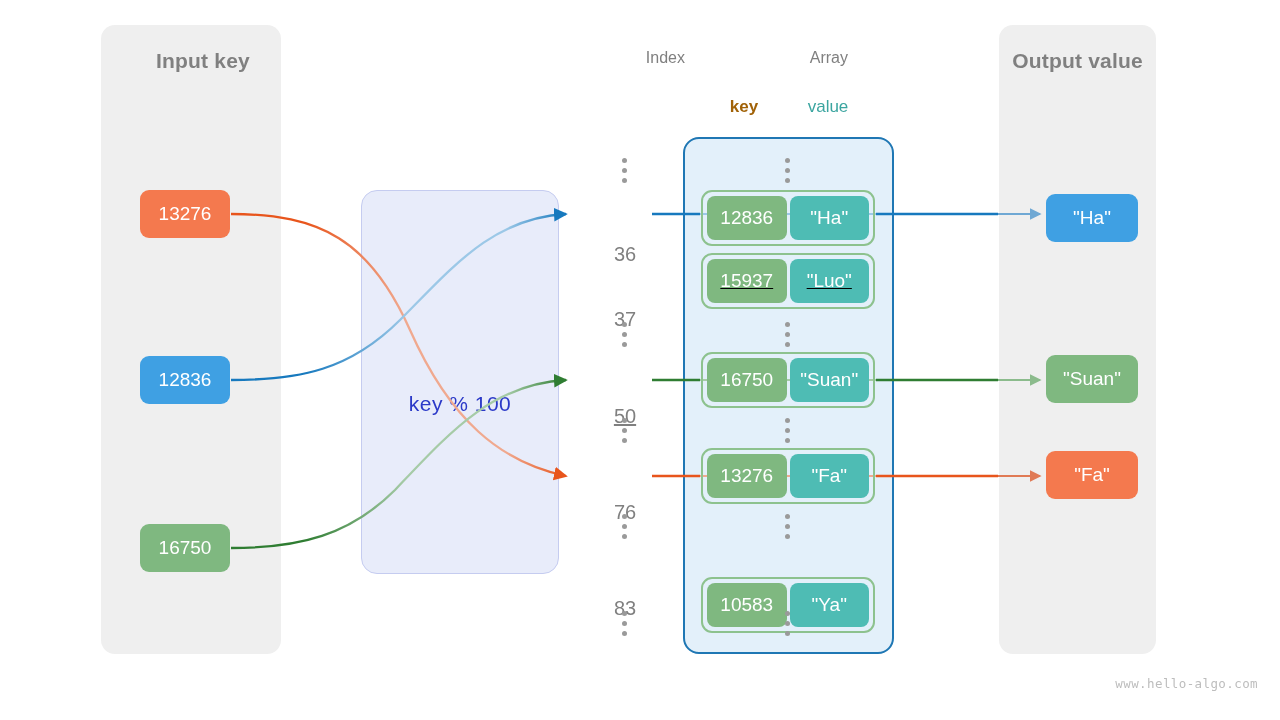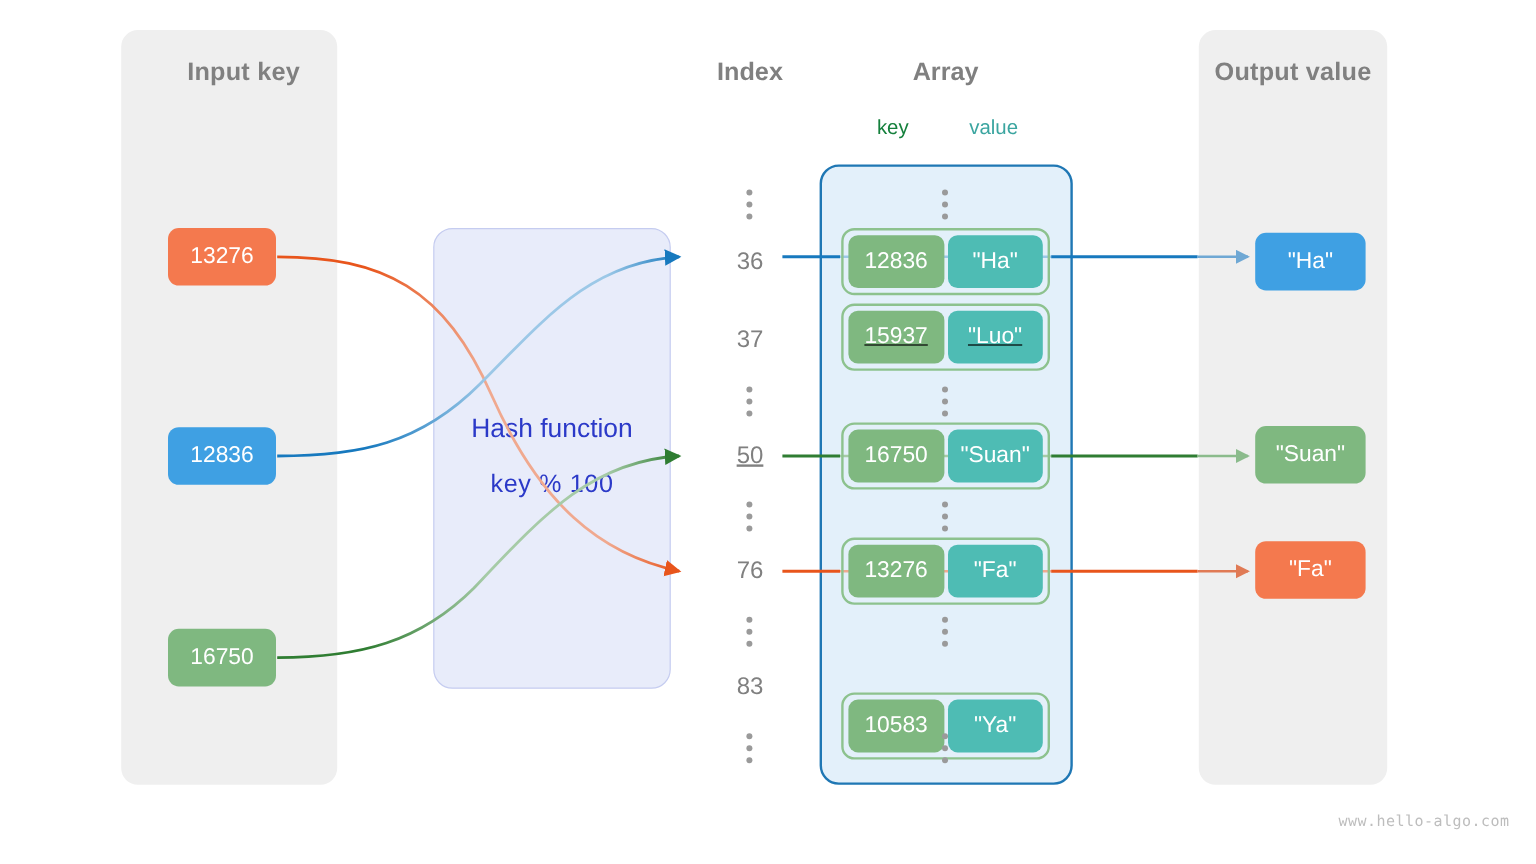--- a/index.html
+++ b/index.html
@@ -30,36 +30,36 @@
     text-align: center;
     font-size: 21px;
     font-weight: bold;
     color: #808080;
     letter-spacing: .2px;
   }
 
   
   .col-title {
     position: absolute;
-    font-size: 21px;
-    font-weight: bold;
+    font-size: 16px;
+    font-weight: normal;
     color: #808080;
-    text-align: center;
+    text-align: right;
     white-space: nowrap;
   }
   #title-index { left: 565px; top: 49px; width: 120px; }
   #title-array { left: 728px; top: 49px; width: 120px; }
 
   .kv-label {
     position: absolute;
     font-size: 17px;
     text-align: center;
     white-space: nowrap;
   }
-  #label-key   { left: 706px; top: 97px; width: 76px; color: #15803d; }
+  #label-key   { left: 706px; top: 97px; width: 76px; color: #a16207; font-weight: bold; }
   #label-value { left: 790px; top: 97px; width: 76px; color: #3BA5A0; }
 
   
   #hash-box {
     position: absolute;
     left: 361px; top: 190px; width: 198px; height: 384px;
     background: #E8ECFA;
     border: 1.5px solid #C5CCF0;
     border-radius: 16px;
     box-sizing: border-box;
@@ -86,20 +86,21 @@
   }
 
   
   .index-cell {
     position: absolute;
     left: 588px; width: 74px;
     text-align: center;
     font-size: 20px;
     color: #808080;
     white-space: nowrap;
+    margin-top: 36px;
   }
 
   
   .vdots {
     position: absolute;
     width: 5px;
     display: flex; flex-direction: column;
     align-items: center; gap: 5px;
   }
   .vdots i {
@@ -174,21 +175,20 @@
   <div class="panel" id="panel-output">
     <div class="panel-title">Output value</div>
   </div>
 
   <div class="col-title" id="title-index">Index</div>
   <div class="col-title" id="title-array">Array</div>
   <div class="kv-label" id="label-key">key</div>
   <div class="kv-label" id="label-value">value</div>
 
   <div id="hash-box"></div>
-  <div class="hash-text" id="hash-name">Hash function</div>
   <div class="hash-text" id="hash-expr">key % 100</div>
 
   <div id="array-box"></div>
 
   <svg class="links" viewBox="0 0 1280 720">
     <defs>
       <linearGradient id="gradOrange" x1="0" y1="0" x2="1" y2="0">
         <stop offset="0%" stop-color="#E8551C"></stop>
         <stop offset="22%" stop-color="#E8551C"></stop>
         <stop offset="52%" stop-color="#F0A98F"></stop>

